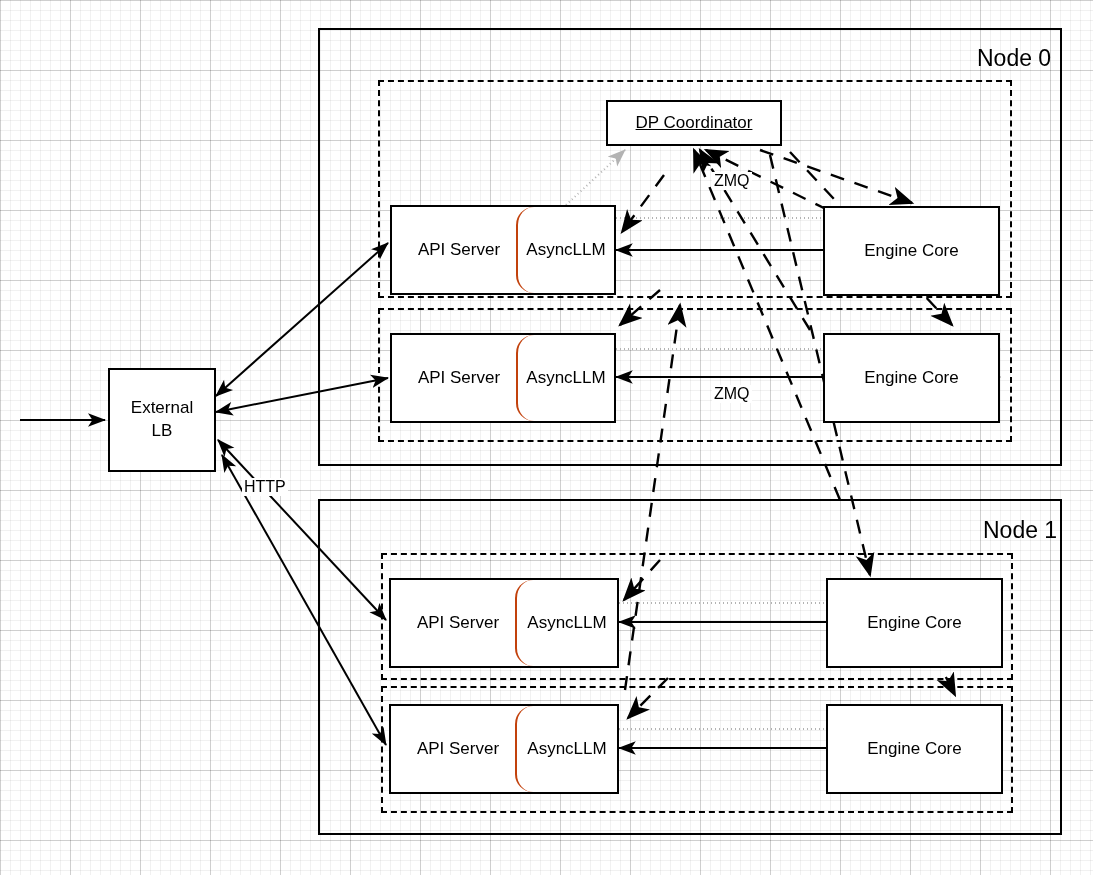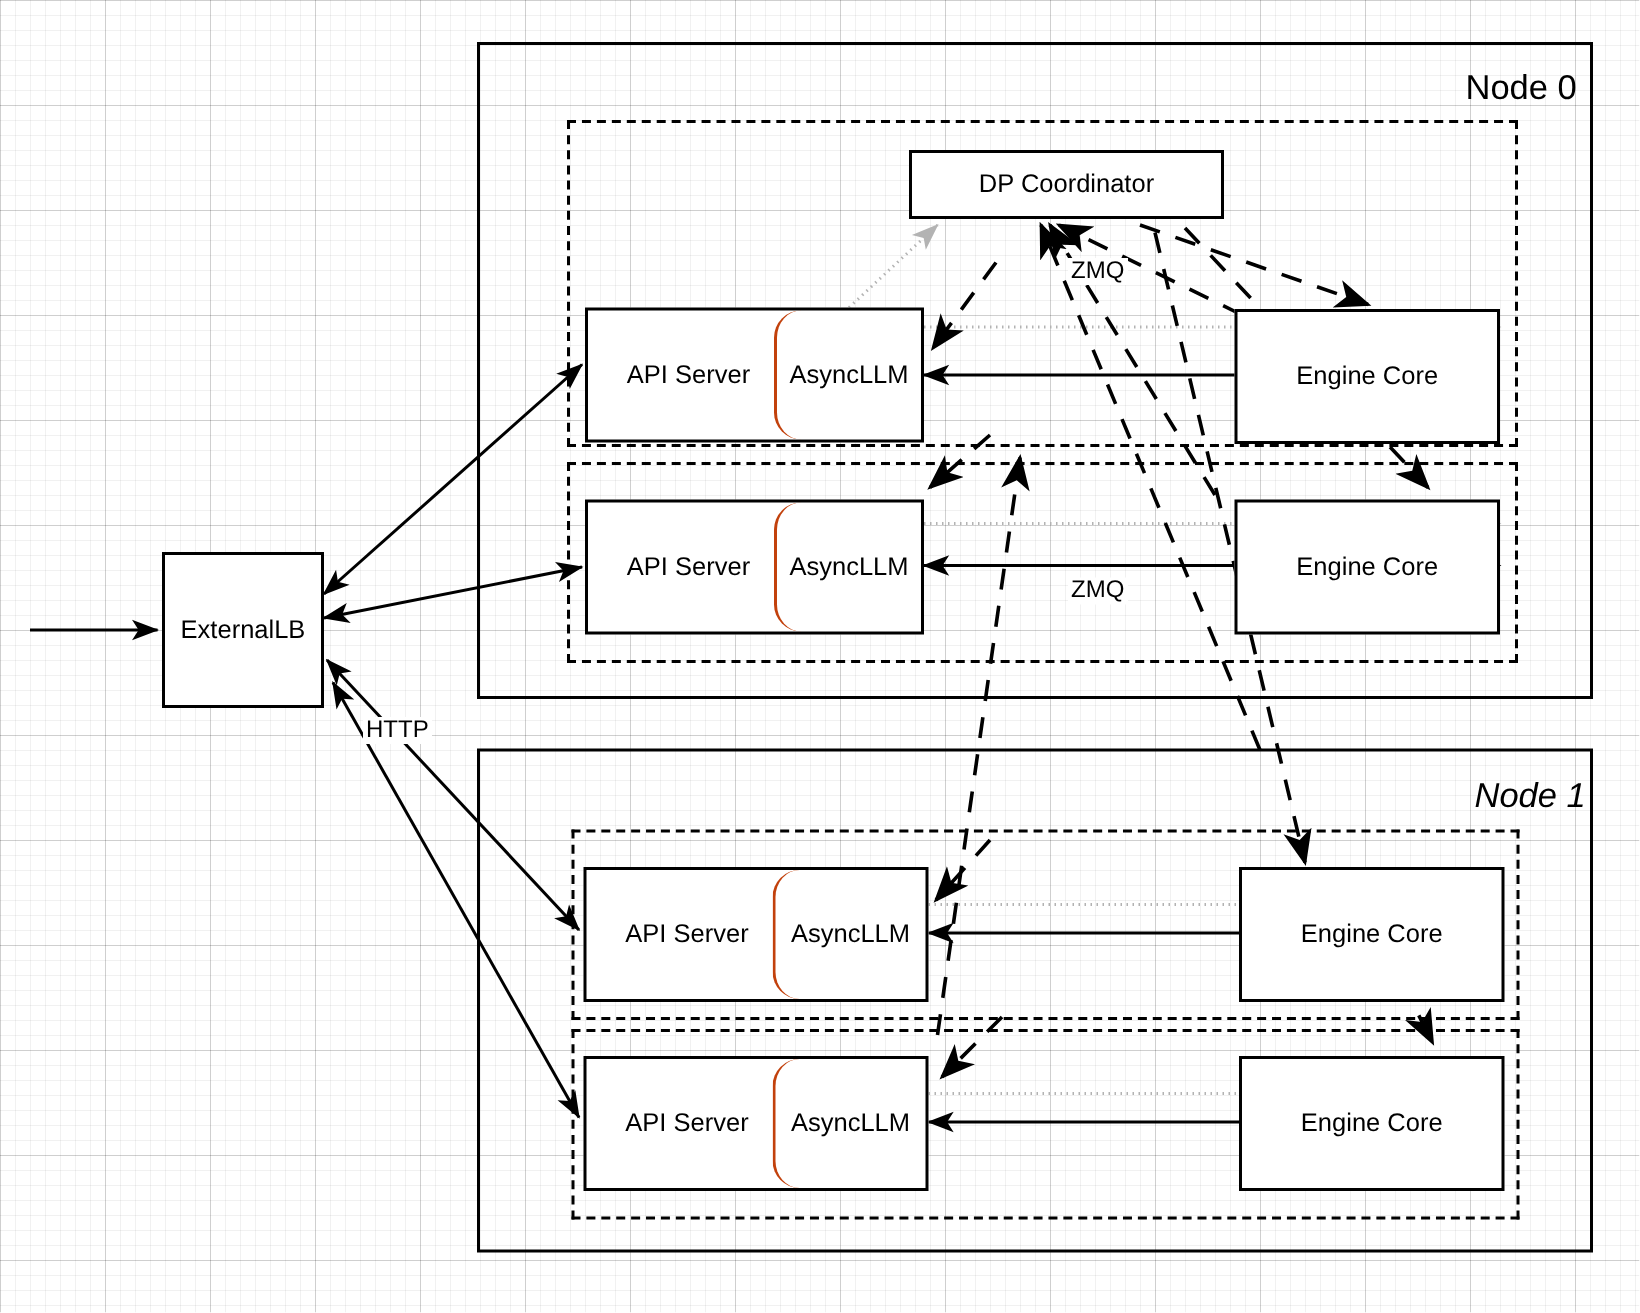--- a/index.html
+++ b/index.html
@@ -191,32 +191,32 @@
       <line x1="660" y1="560" x2="624" y2="600" stroke="#000000" stroke-width="2.4" stroke-dasharray="14 11" marker-end="url(#arrow-black-big)"></line>
     </g>
     <g>
       <line x1="668" y1="678" x2="628" y2="718" stroke="#000000" stroke-width="2.4" stroke-dasharray="14 11" marker-end="url(#arrow-black-big)"></line>
     </g>
     <g>
       <line x1="664" y1="175" x2="622" y2="232" stroke="#000000" stroke-width="2.4" stroke-dasharray="14 11" marker-end="url(#arrow-black-big)"></line>
     </g>
   </svg>
 
-  <div class="solid-box" style="left:108px; top:368px; width:108px; height:104px; flex-direction:row; line-height:1.35;">
+  <div class="solid-box" style="left:108px; top:368px; width:108px; height:104px; flex-direction:column; line-height:1.35;">
     <span>External</span>
     <span>LB</span>
   </div>
   <div class="edge-label" style="left:242px; top:430px;margin-top:48px;">HTTP</div>
 
   <div class="node-container" style="left:318px; top:28px; width:744px; height:438px;"></div>
   <div class="node-label" style="left:977px; top:45px;">Node 0</div>
 
   <div class="dashed-group" style="left:378px; top:80px; width:634px; height:218px;"></div>
 
-  <div class="solid-box" style="left:606px; top:100px; width:210px; height:46px;">
+  <div class="solid-box" style="left:606px; top:100px; width:176px; height:46px;text-decoration:underline;">
     <span>DP Coordinator</span>
   </div>
   <div class="edge-label" style="left:712px; top:172px;">ZMQ</div>
 
   <div class="split-box" style="left:390px; top:205px; width:226px; height:90px;">
     <div class="split-cell left">API Server</div>
     <div class="split-cell right">AsyncLLM</div>
   </div>
 
   <div class="solid-box" style="left:823px; top:206px; width:177px; height:90px;">
@@ -230,21 +230,21 @@
     <div class="split-cell right">AsyncLLM</div>
   </div>
 
   <div class="solid-box" style="left:823px; top:333px; width:177px; height:90px;">
     <span>Engine Core</span>
   </div>
 
   <div class="edge-label" style="left:712px; top:385px;">ZMQ</div>
 
   <div class="node-container" style="left:318px; top:499px; width:744px; height:336px;"></div>
-  <div class="node-label" style="left:983px; top:517px;font-style:italic;">Node 1</div>
+  <div class="node-label" style="left:983px; top:517px;">Node 1</div>
 
   <div class="dashed-group" style="left:381px; top:553px; width:632px; height:127px;"></div>
 
   <div class="split-box" style="left:389px; top:578px; width:230px; height:90px;">
     <div class="split-cell left">API Server</div>
     <div class="split-cell right">AsyncLLM</div>
   </div>
 
   <div class="solid-box" style="left:826px; top:578px; width:177px; height:90px;">
     <span>Engine Core</span>

